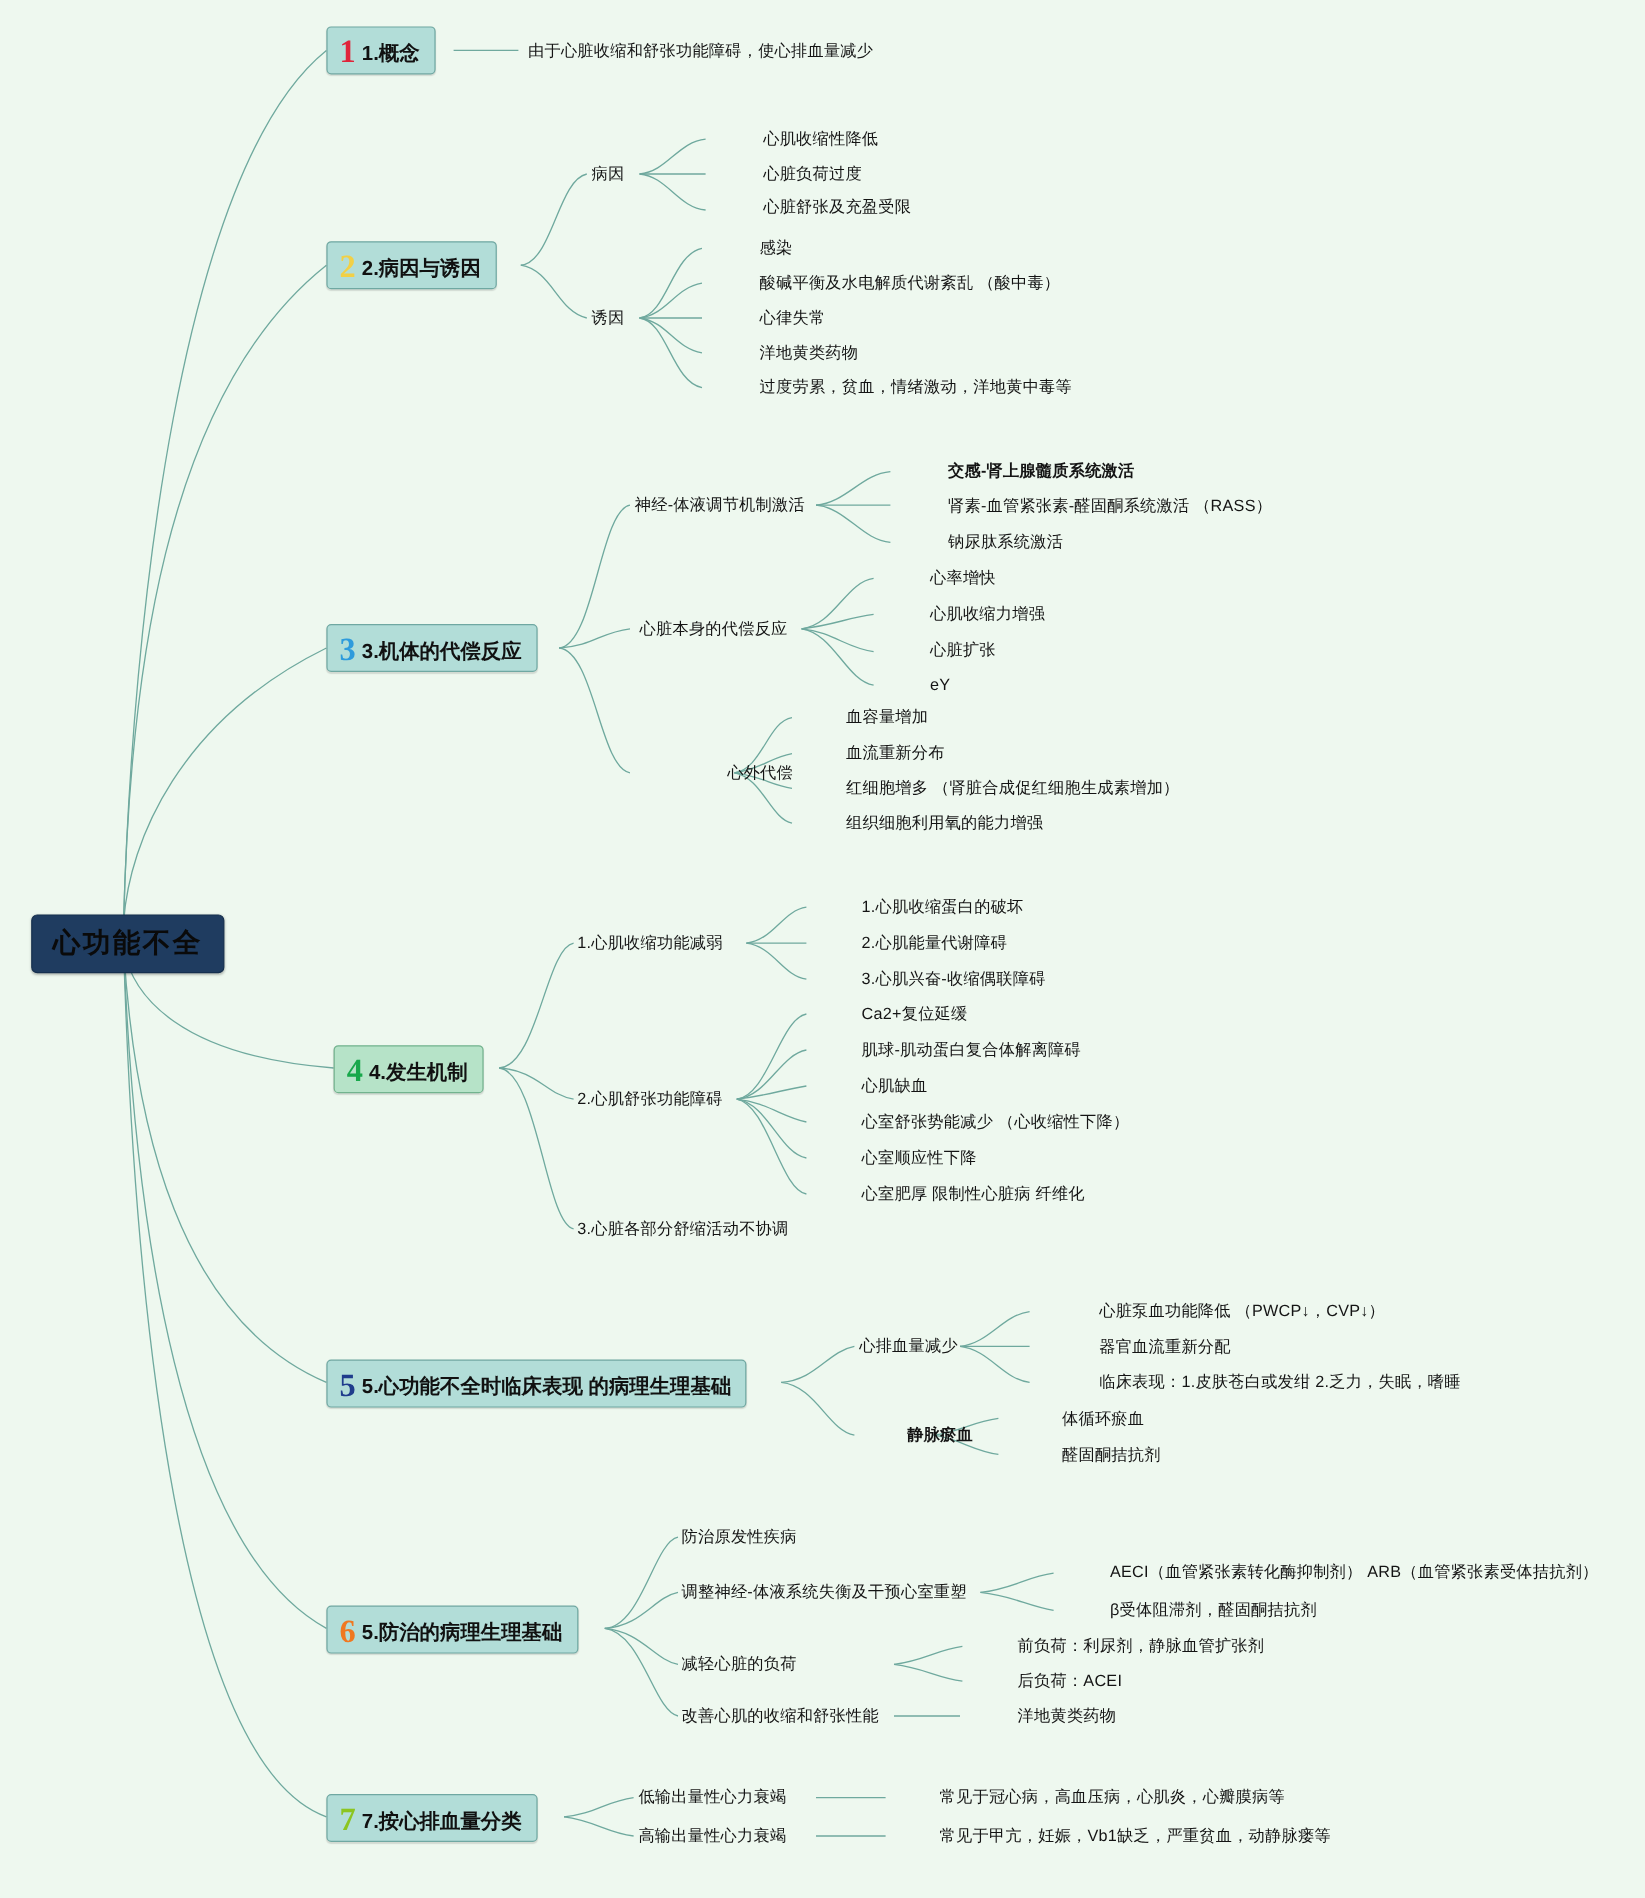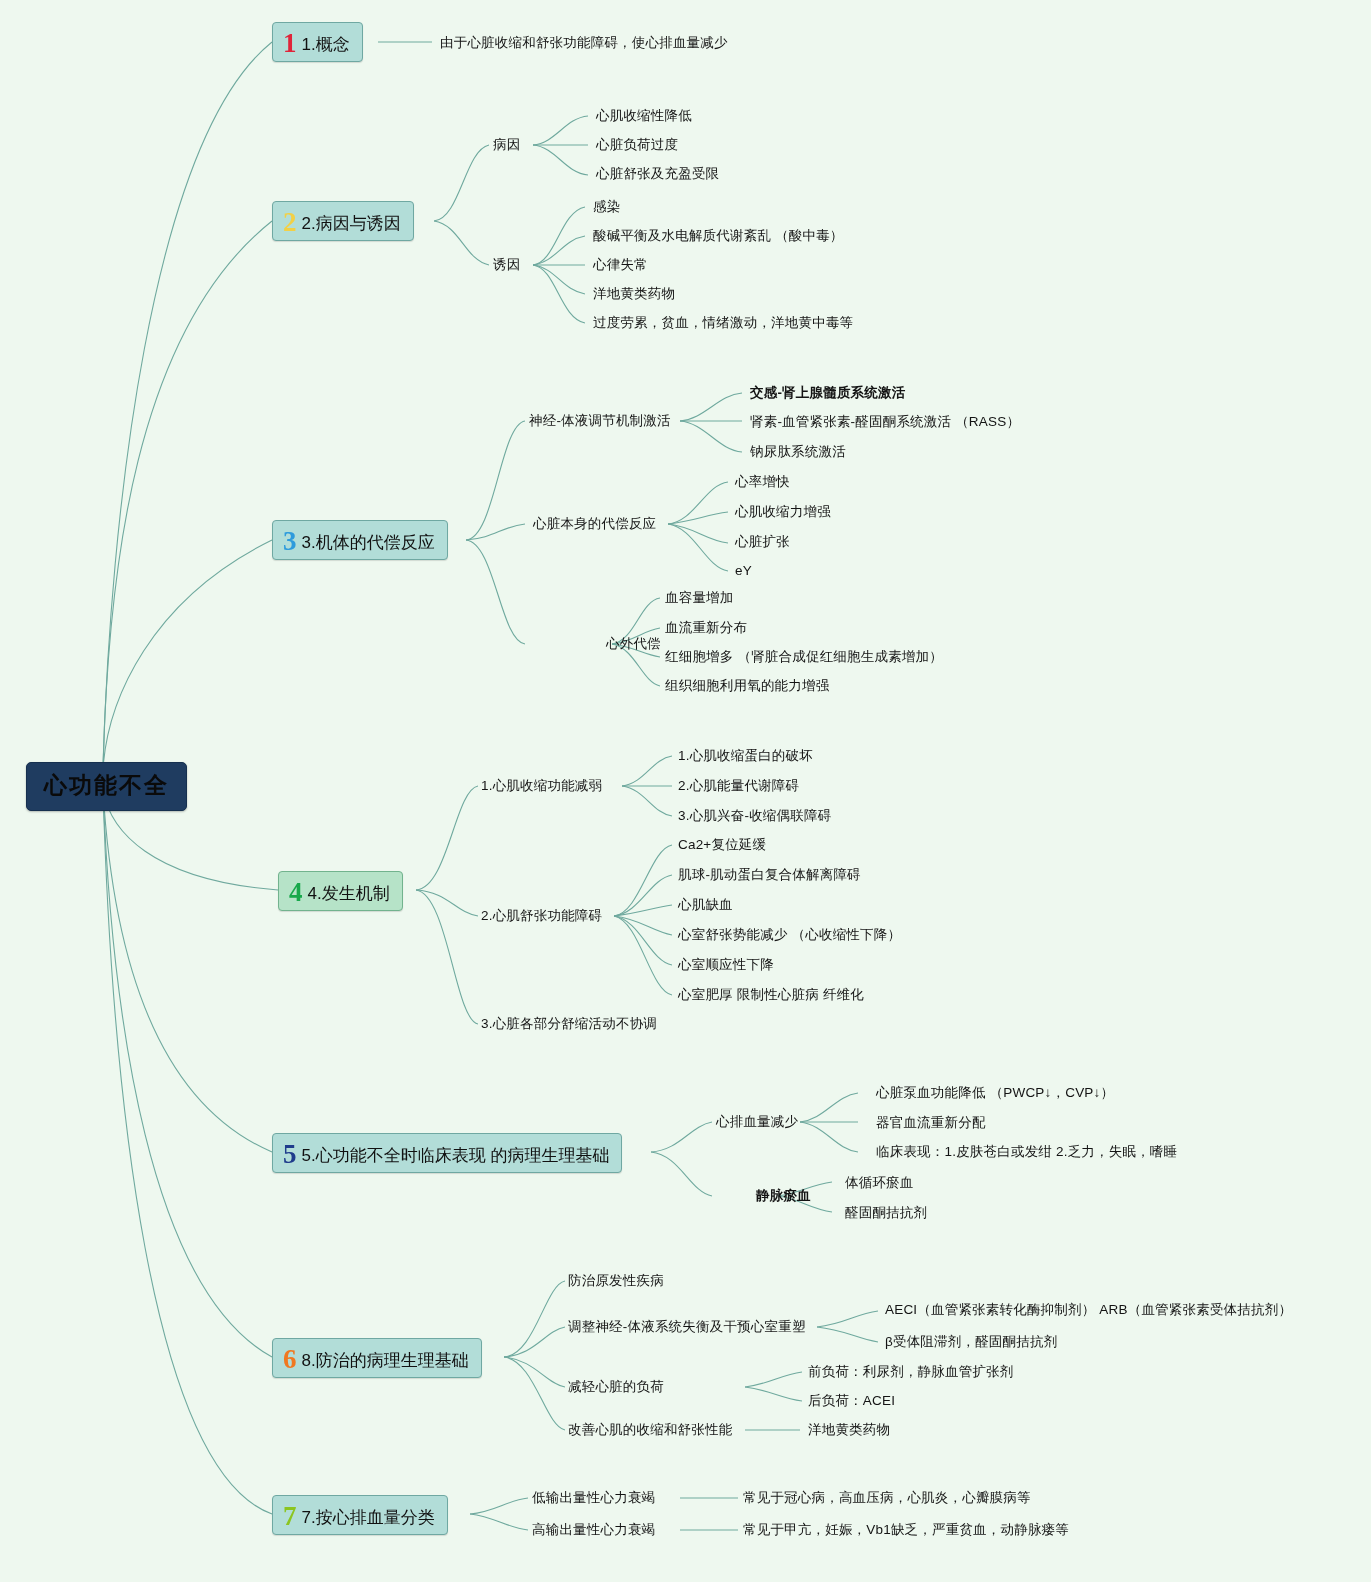--- a/index.html
+++ b/index.html
@@ -58,32 +58,32 @@
   .topic .num {
     font-size: 27px;
     font-weight: bold;
     font-family: "Liberation Serif", "DejaVu Serif", serif;
     line-height: .9;
     position: relative;
     top: 2px;
   }
   .topic .ttl {
     font-size: 17px;
-    font-weight: normal;
+    font-weight: bold;
   }
   .topic.t4 { background: #b6e3c8; border-color: #72b38e; }
 
   
   .lbl {
     font-size: 13.5px;
     color: #141414;
     letter-spacing: .2px;
   }
   .lbl.l2 { font-size: 13.5px; }
-  .lbl.l3 { font-size: 13.5px; }
+  .lbl.l3 { font-size: 13.5px; margin-left: 40px; }
 </style>
 </head>
 <body>
 
 <div id="canvas">
 
   <svg id="links" viewBox="0 0 1371 1582" xmlns="http://www.w3.org/2000/svg">
     <g fill="none" stroke="#6fa99e" stroke-width="1.1">
 
       <path d="M103 768 C 110 520 150 140 272 42"></path>
@@ -250,21 +250,21 @@
   <div class="node lbl l3" style="left:876px; top:1086px;">心脏泵血功能降低 （PWCP↓，CVP↓）</div>
   <div class="node lbl l3" style="left:876px; top:1116px;">器官血流重新分配</div>
   <div class="node lbl l3" style="left:876px; top:1145px;">临床表现：1.皮肤苍白或发绀 2.乏力，失眠，嗜睡</div>
 
   <div class="node lbl l2" style="left:756px; top:1189px;font-weight:bold;">静脉瘀血</div>
   <div class="node lbl l3" style="left:845px; top:1176px;">体循环瘀血</div>
   <div class="node lbl l3" style="left:845px; top:1206px;">醛固酮拮抗剂</div>
 
   <div class="node topic" style="left:272px; top:1338px;">
     <span class="num" style="color:#f07820">6</span>
-    <span class="ttl">8.防治的病理生理基础</span>
+    <span class="ttl">5.防治的病理生理基础</span>
   </div>
 
   <div class="node lbl l2" style="left:568px; top:1274px;">防治原发性疾病</div>
 
   <div class="node lbl l2" style="left:568px; top:1320px;">调整神经-体液系统失衡及干预心室重塑</div>
   <div class="node lbl l3" style="left:885px; top:1303px;">AECI（血管紧张素转化酶抑制剂） ARB（血管紧张素受体拮抗剂）</div>
   <div class="node lbl l3" style="left:885px; top:1335px;">β受体阻滞剂，醛固酮拮抗剂</div>
 
   <div class="node lbl l2" style="left:568px; top:1380px;">减轻心脏的负荷</div>
   <div class="node lbl l3" style="left:808px; top:1365px;">前负荷：利尿剂，静脉血管扩张剂</div>

